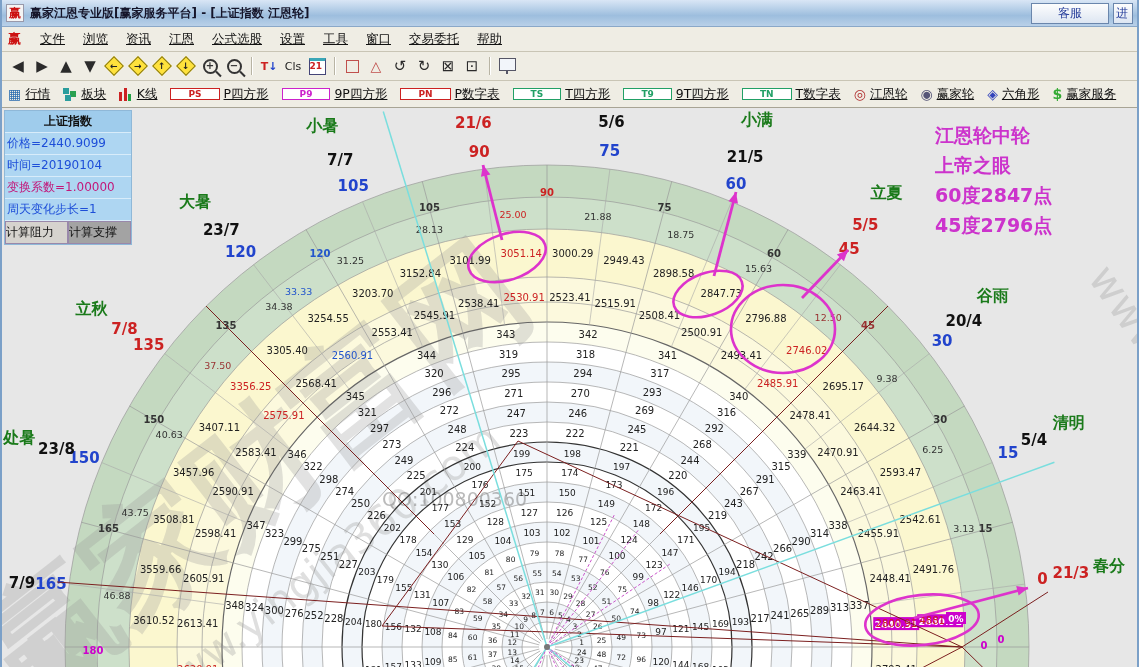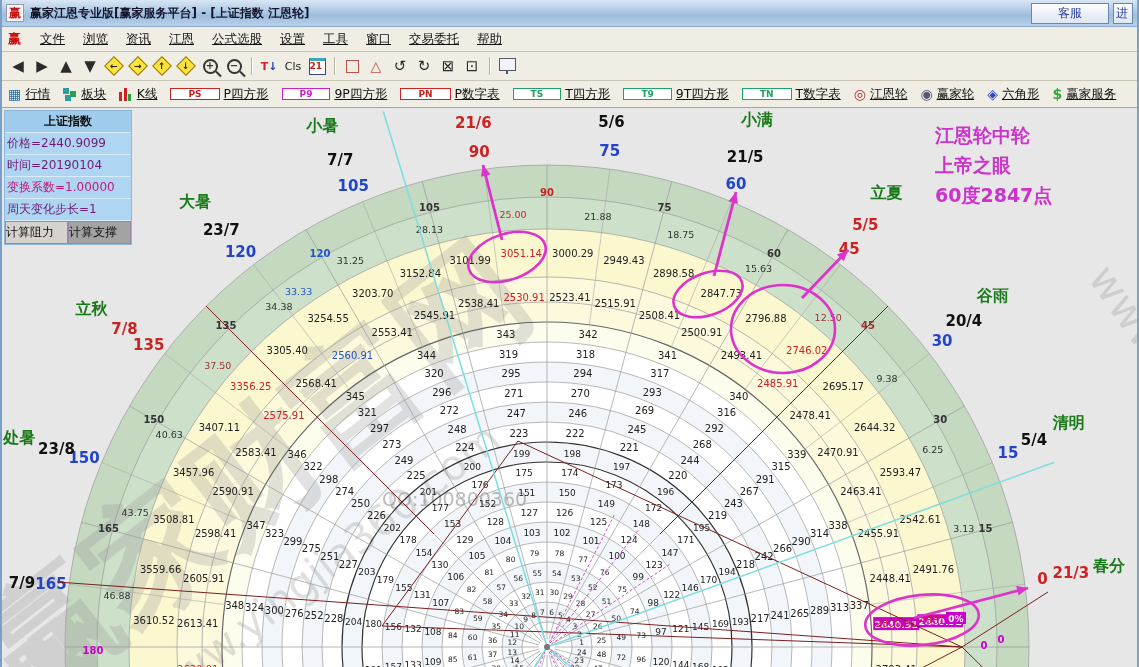--- a/index.html
+++ b/index.html
@@ -48,21 +48,21 @@
   .wheelic{color:#b03030;font-size:14px;}
   .bigwic{color:#557;font-size:14px;}
   .hexic{color:#3344bb;font-size:14px;}
   .dollaric{color:#33aa33;font-weight:bold;font-size:14px;}
   
   .workspace{position:relative;width:1139px;height:563px;background:#e7e7e7;overflow:hidden;}
   svg{display:block;}
   
   .panel{position:absolute;left:2px;top:2px;width:126px;background:#aed6f2;border:1px solid #8fb8d8;font-size:12px;z-index:5;}
   .panel .hd{background:#9fccec;text-align:center;color:#111;padding:2px 0;border-bottom:1px solid #d8ecfa;font-weight:bold;}
-  .panel .row{padding:2px 2px;color:#701a75;border-bottom:1px solid #d8ecfa;white-space:nowrap;overflow:hidden;}
+  .panel .row{padding:2px 2px;color:#1d4ed8;border-bottom:1px solid #d8ecfa;white-space:nowrap;overflow:hidden;}
   .panel .row.alt{color:#c2187a;}
   .panel .btns{display:flex;}
   .pbtn{flex:1;padding:2px 0;font-size:12px;color:#111;border:1px solid #9a96886;border:1px solid #98a;cursor:pointer;}
   .pbtn.b1{background:#d6d3ce;}
   .pbtn.b2{background:#a3a3a3;}
   
   .annot{position:absolute;left:933px;top:12px;z-index:4;color:#cc33cc;font-size:19px;font-weight:bold;line-height:30px;white-space:nowrap;}
 </style>
 </head>
 <body>
@@ -692,16 +692,17 @@
       <div class="btns">
         <div class="pbtn b1">计算阻力</div>
         <div class="pbtn b2">计算支撑</div>
       </div>
     </div>
 
     <div class="annot" id="annot" style="color: rgb(204, 51, 204);">
         <div>江恩轮中轮</div>
         <div>上帝之眼</div>
         <div>60度2847点</div>
+        <div>45度2796点</div>
       </div>
   </div>
 
 </div>
 
 </body></html>

